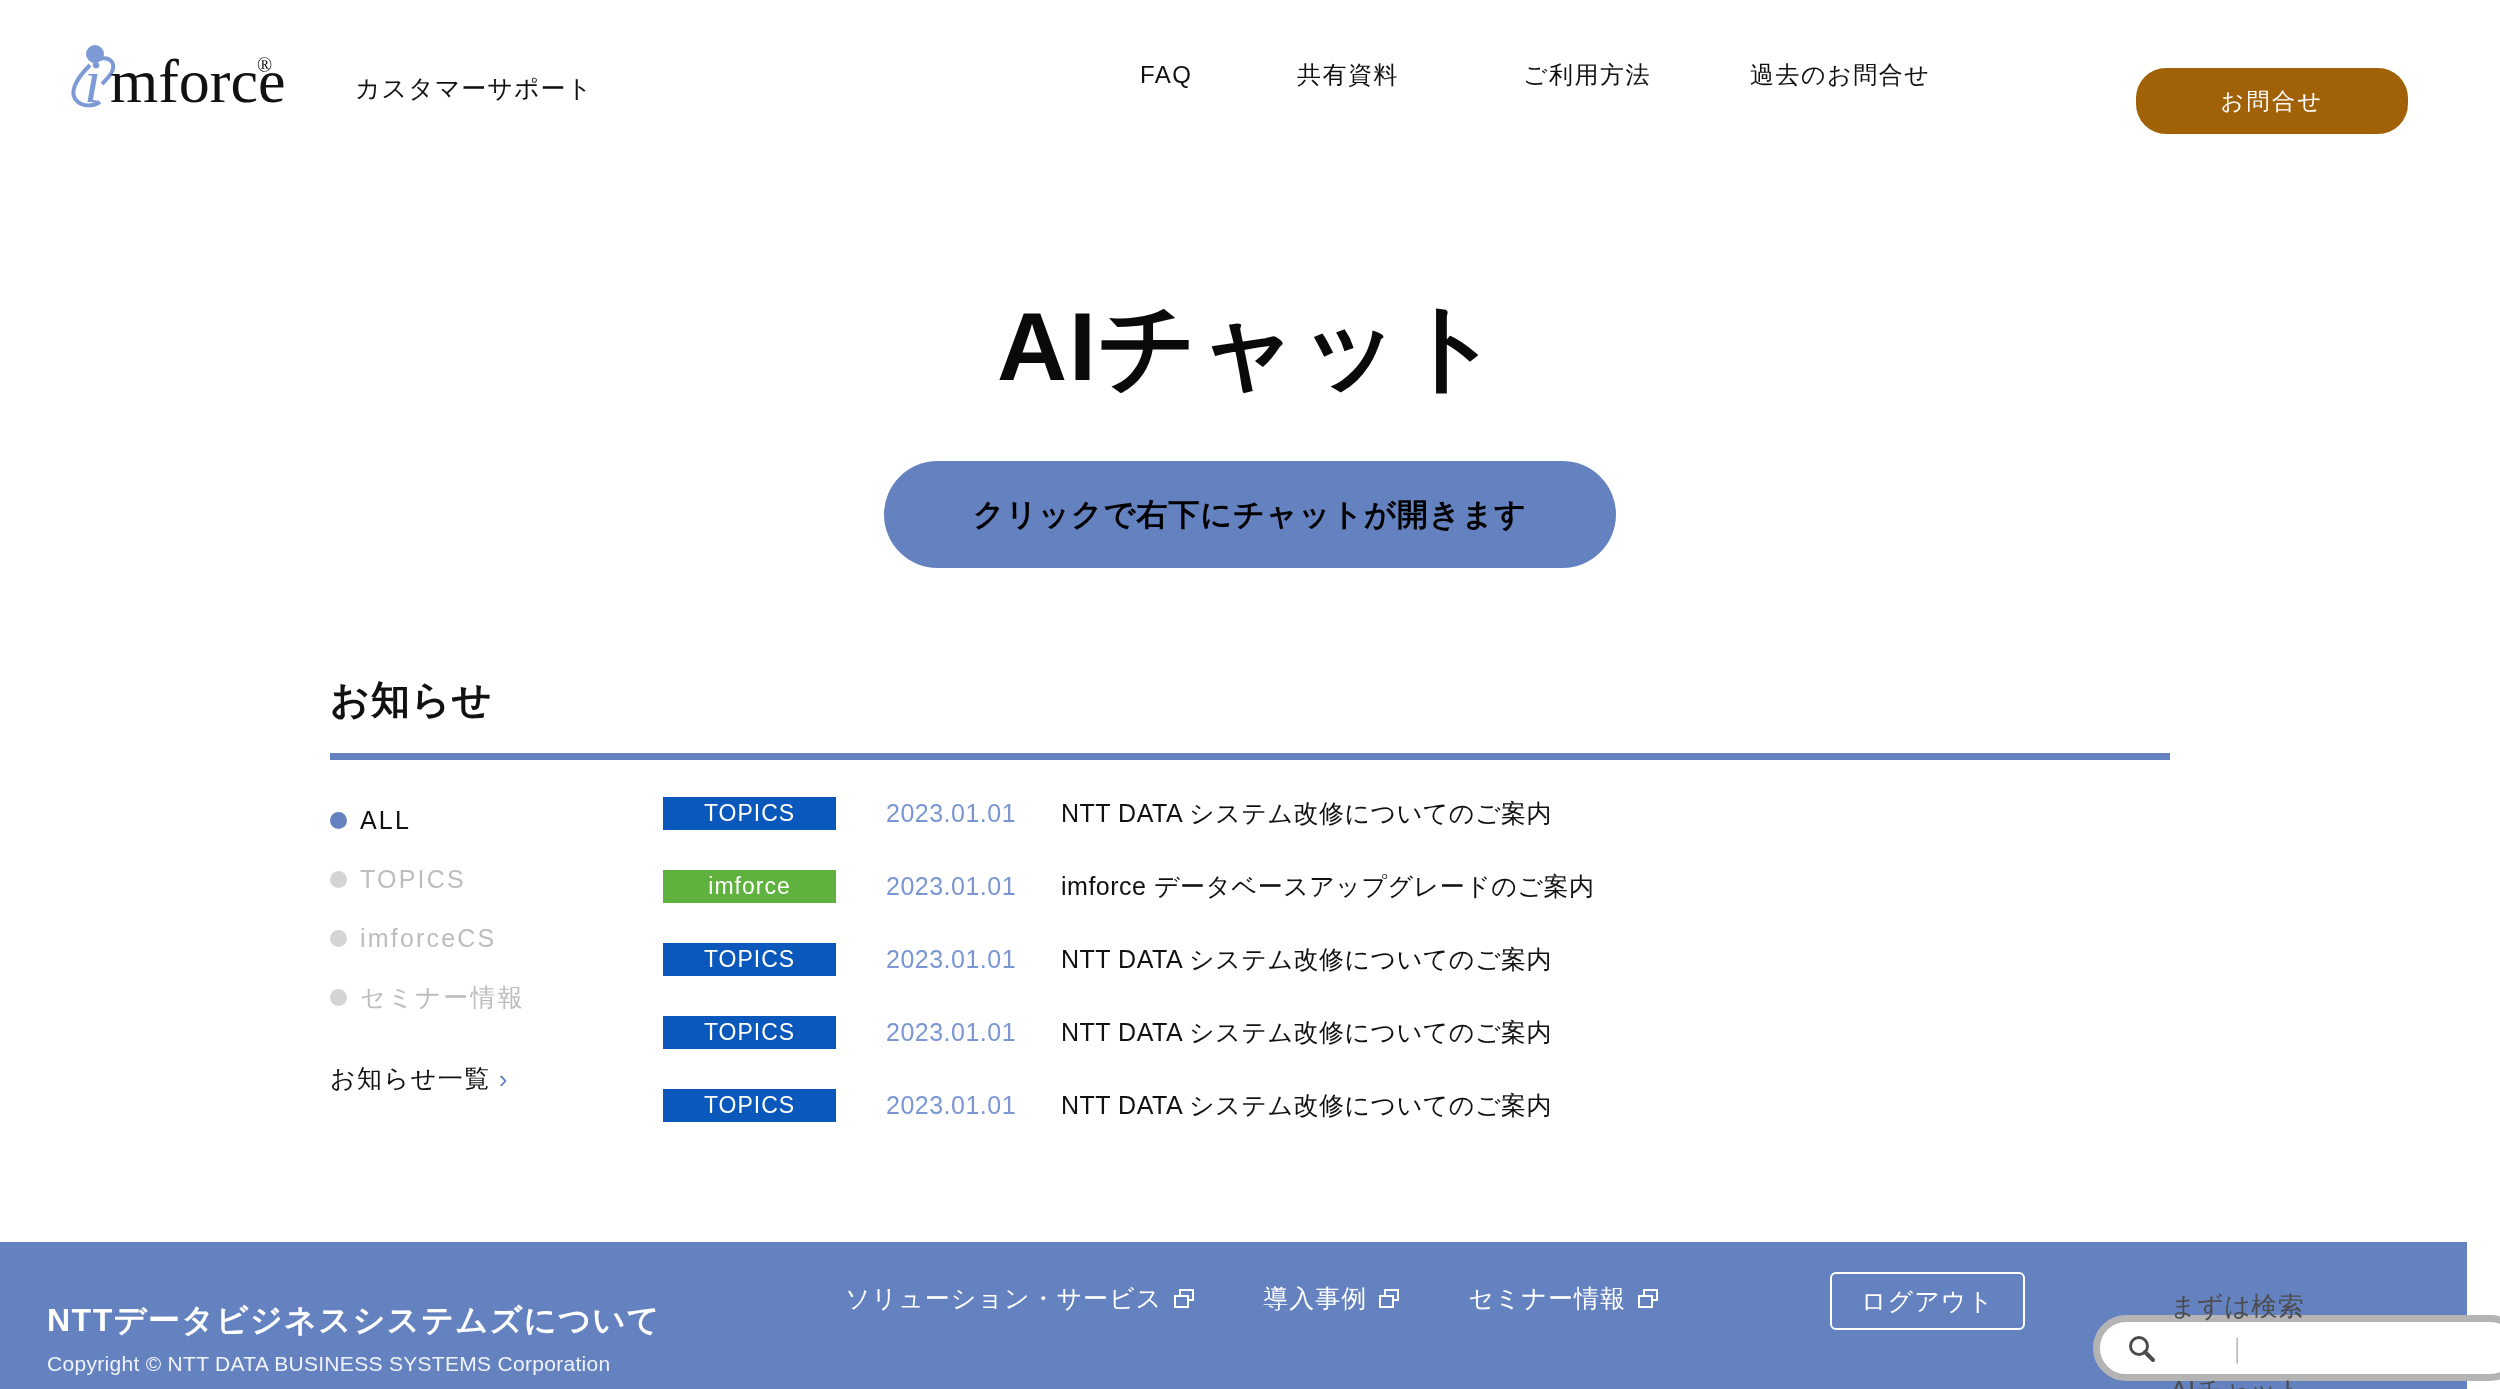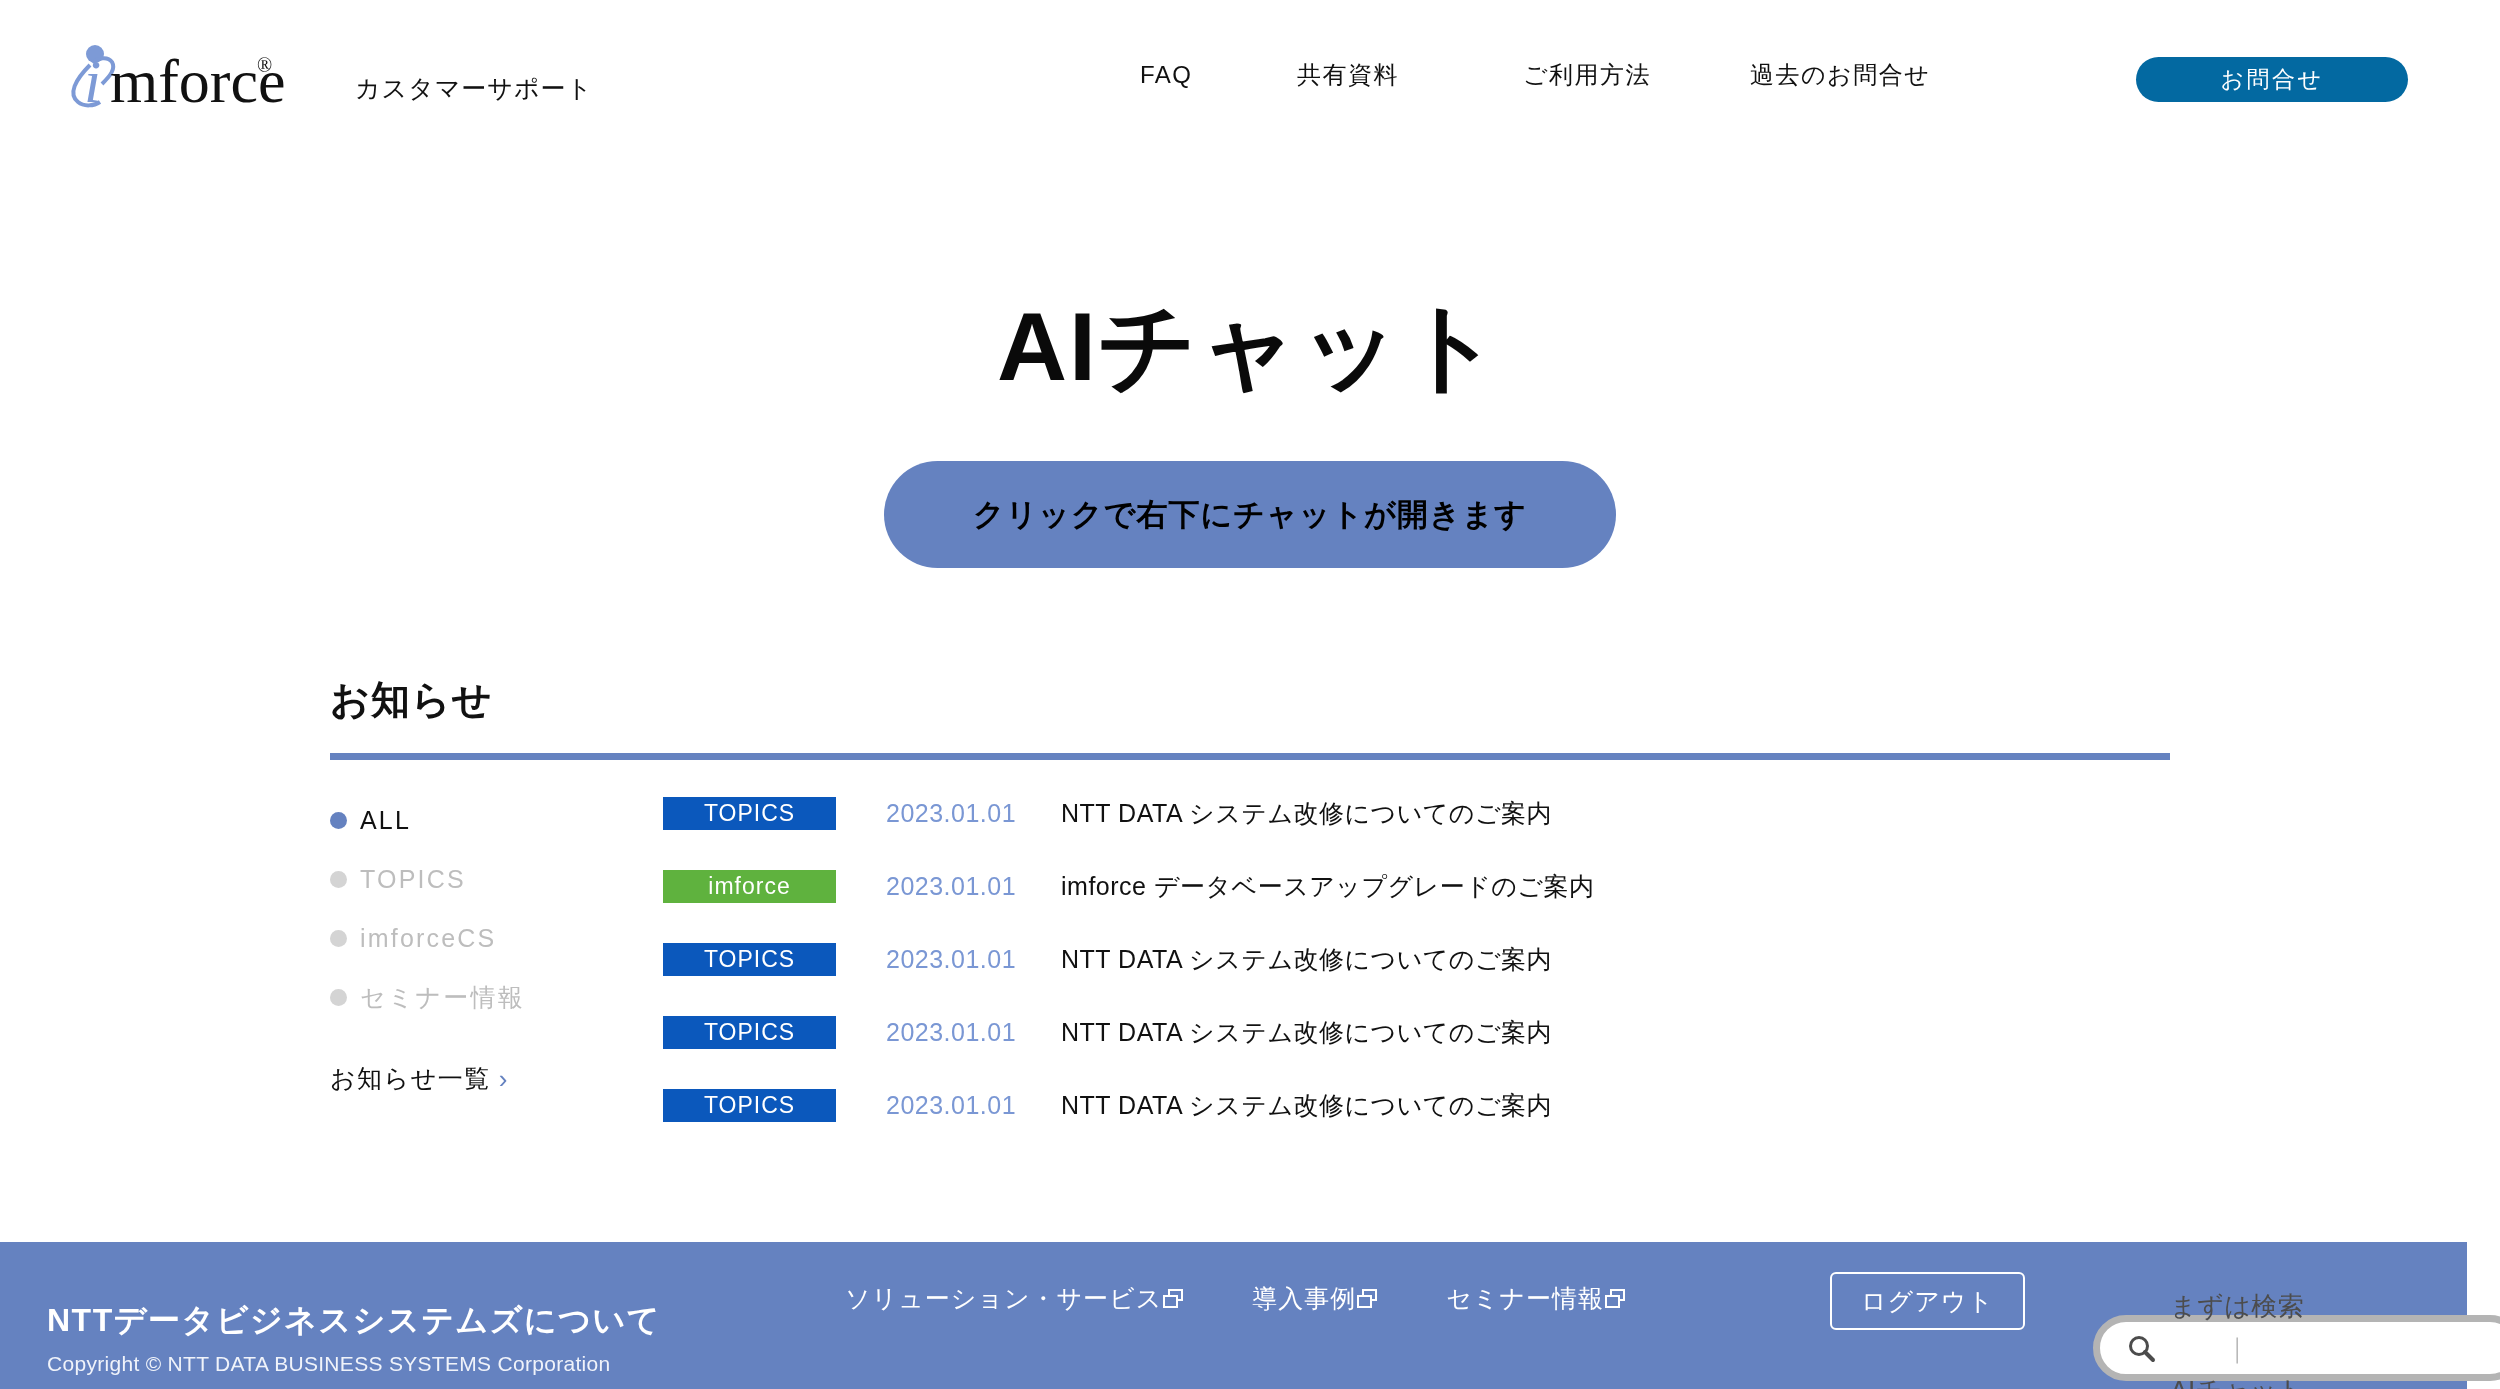--- a/index.html
+++ b/index.html
@@ -34,23 +34,23 @@
   }
   .nav-item{
     font-size:24px; letter-spacing:1.5px; color:#111; white-space:nowrap;
     cursor:pointer;
   }
   .nav-i0{ position:absolute; left:0px;text-align:center; }
   .nav-i1{ position:absolute; left:157px; }
   .nav-i2{ position:absolute; left:383px; }
   .nav-i3{ position:absolute; left:610px; }
   .contact-btn{
-    position:absolute; left:2136px; top:57px;
-    width:272px; height:45px; border-radius:30px;
-    background:#0369a1; color:#fff;
+    position:absolute; left:2136px; top:68px;
+    width:272px; height:66px; border-radius:30px;
+    background:#a16207; color:#fff;
     display:flex; align-items:center; justify-content:center;
     font-size:23px; letter-spacing:2.5px; font-weight:500;
     cursor:pointer; border:none;
   }
 
   
   .hero-title{
     position:absolute; top:283px; left:0; width:2500px;
     text-align:center; font-size:97px; font-weight:bold;
     letter-spacing:2px; color:#0a0a0a;
@@ -133,21 +133,21 @@
   .footer-copy{
     position:absolute; left:47px; top:110px;
     font-size:21px; letter-spacing:0.3px; color:#f0f3fa;
     white-space:nowrap;
   }
   .footer-links{
     position:absolute; left:845px; top:1282px;
     display:flex; align-items:center;
   }
   .flink{
-    display:flex; align-items:center; 
+    display:flex; align-items:center; gap:11px;
     font-size:25px; letter-spacing:1px; color:#ffffff;
     white-space:nowrap; cursor:pointer;
   }
   .flink + .flink{ margin-left:68px; }
   .ext-icon{ display:block; }
   .logout-btn{
     position:absolute; left:1830px; top:1272px;
     width:195px; height:58px; border:2px solid #ffffff; border-radius:6px;
     background:transparent; color:#ffffff;
     display:flex; align-items:center; justify-content:center;

